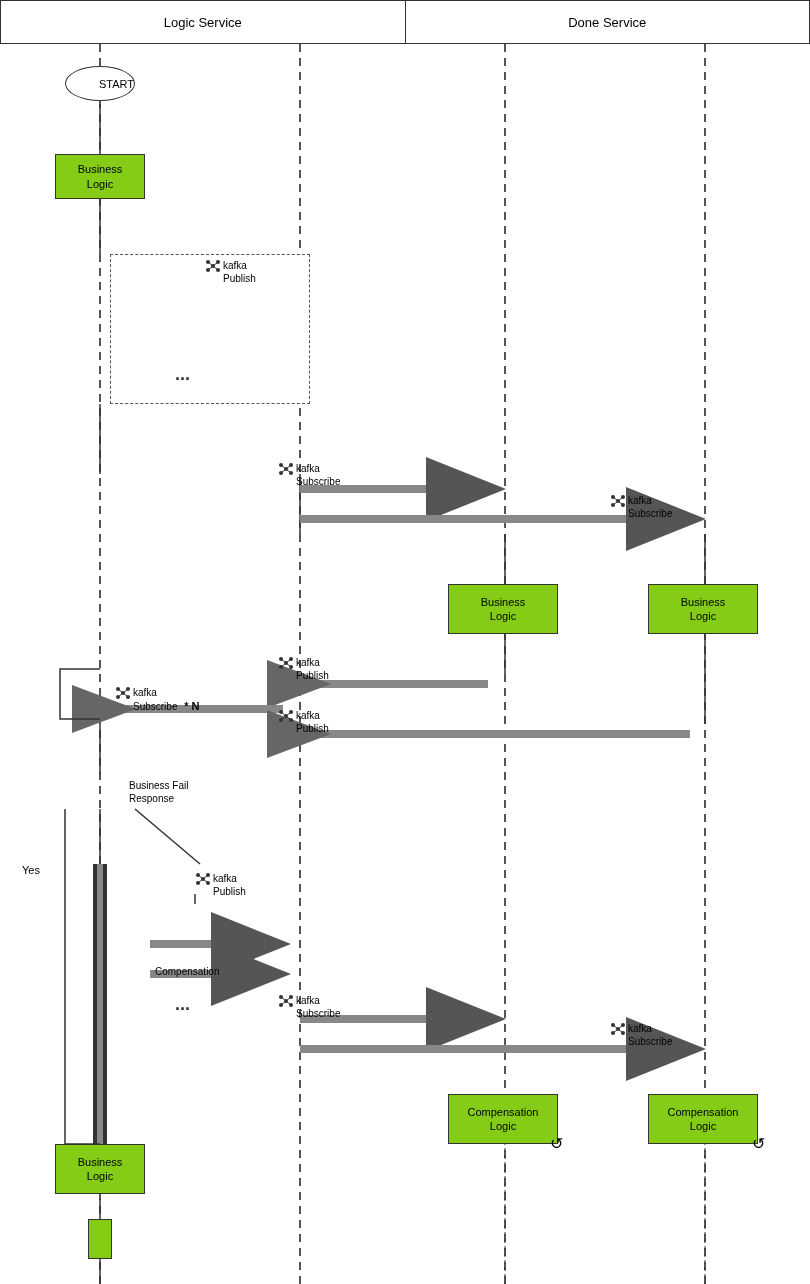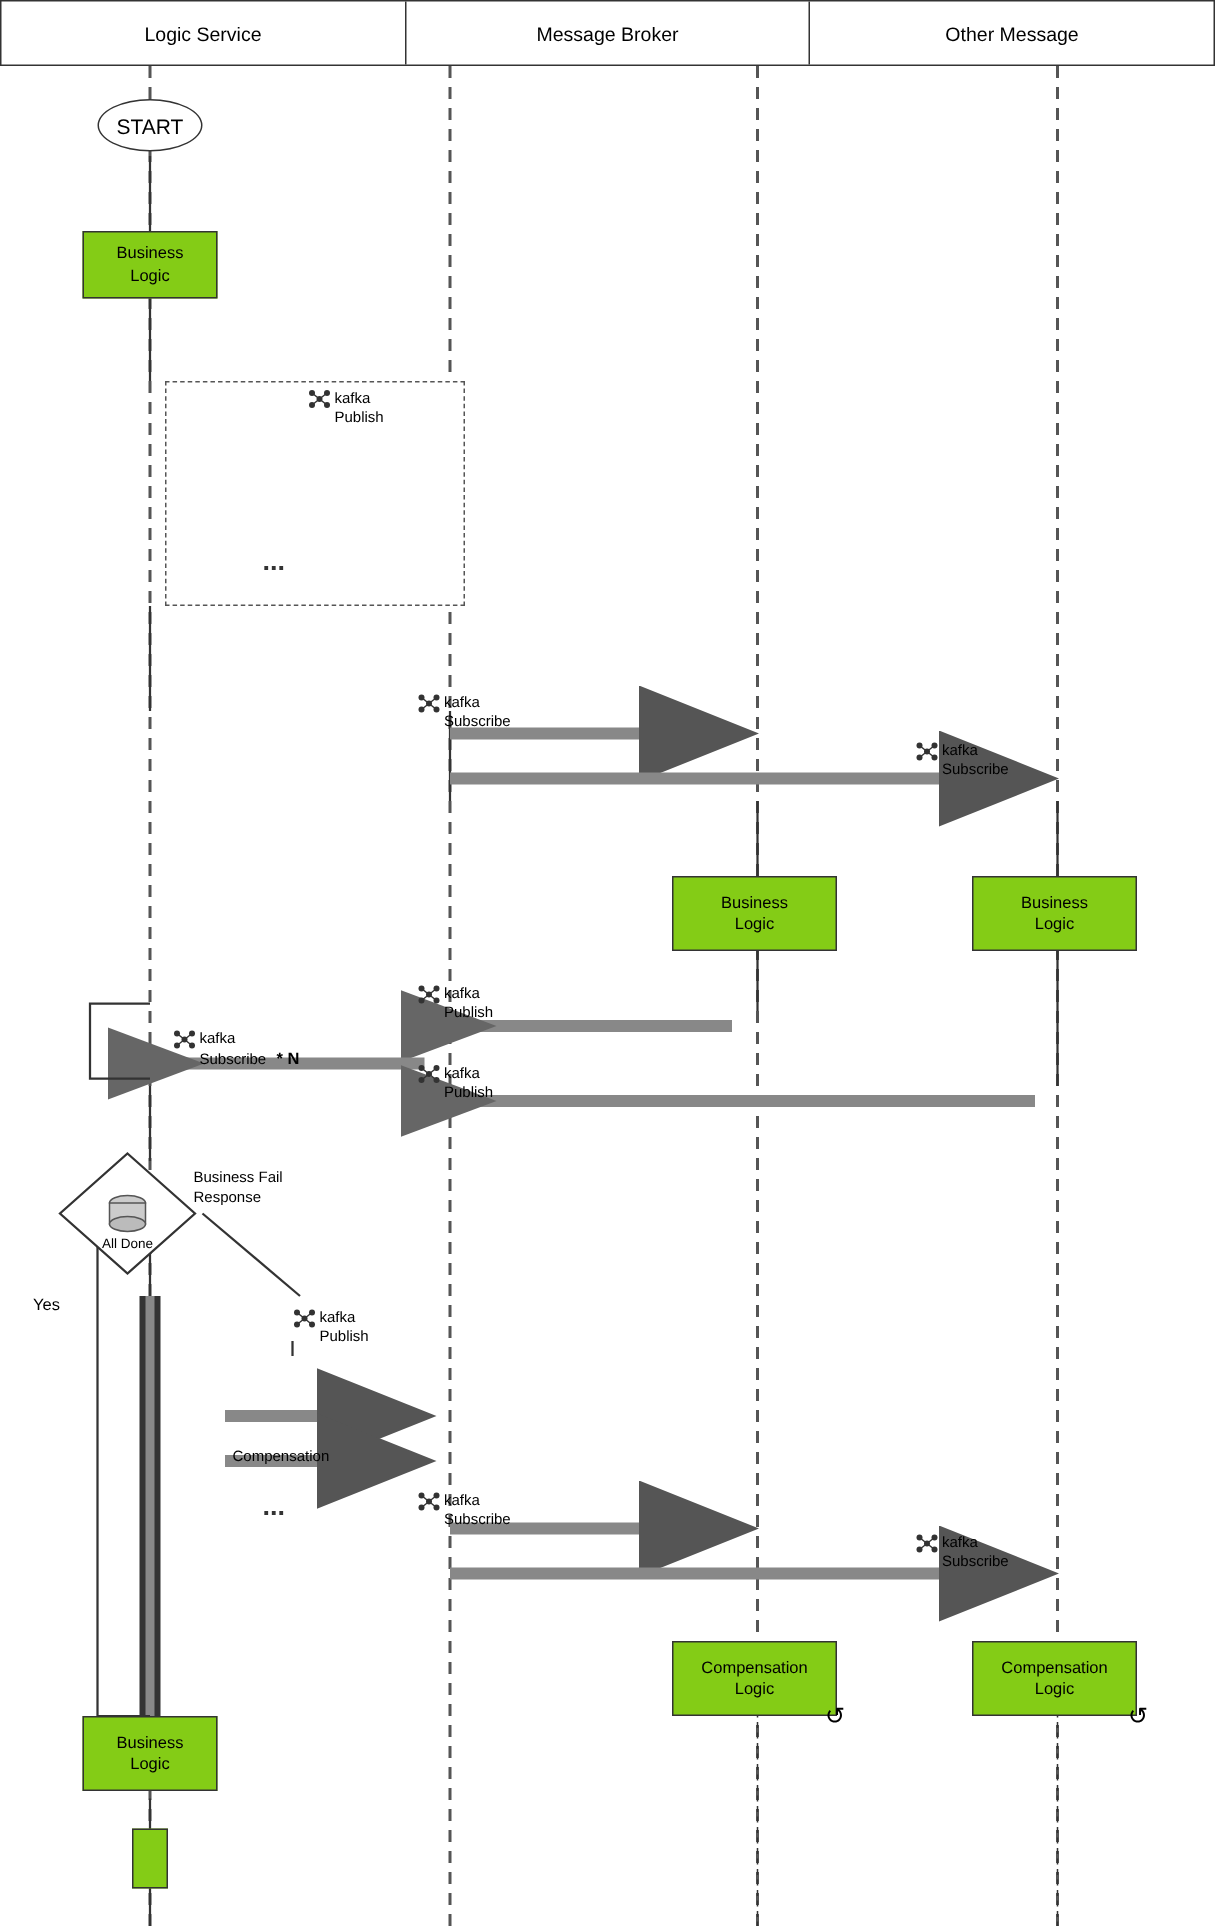--- a/index.html
+++ b/index.html
@@ -45,23 +45,23 @@
     .shape {
       position: absolute;
     }
 
     
     .oval {
       border: 1.5px solid #333;
       border-radius: 50%;
       display: flex;
       align-items: center;
-      justify-content: center;
+      justify-content: flex-end;
       background: #fff;
-      font-size: 14px;
+      font-size: 11px;
     }
 
     
     .rect {
       border: 1.5px solid #333;
       background: #84cc16;
       display: flex;
       align-items: center;
       justify-content: center;
       text-align: center;
@@ -88,24 +88,21 @@
     }
   </style>
 </head>
 <body>
 
 <div class="header">
   <div class="lane-header">
     <span>Logic Service</span>
   </div>
   <div class="lane-header">
-    <span>Message Broker</span>
-  </div>
-  <div class="lane-header">
-    <span>Other Message</span>
+    <span>Done Service</span>
   </div>
 </div>
 
 <div class="diagram">
 
   <svg class="svg-overlay">
 
     <line x1="100" y1="0" x2="100" y2="1240" stroke="#555" stroke-width="2" stroke-dasharray="8,6"></line>
 
     <line x1="300" y1="0" x2="300" y2="1240" stroke="#555" stroke-width="2" stroke-dasharray="8,6"></line>
@@ -281,30 +278,20 @@
       <circle cx="13" cy="3" r="2" fill="#333"></circle>
       <circle cx="3" cy="11" r="2" fill="#333"></circle>
       <circle cx="13" cy="11" r="2" fill="#333"></circle>
       <line x1="8" y1="7" x2="3" y2="3" stroke="#333" stroke-width="1"></line>
       <line x1="8" y1="7" x2="13" y2="3" stroke="#333" stroke-width="1"></line>
       <line x1="8" y1="7" x2="3" y2="11" stroke="#333" stroke-width="1"></line>
       <line x1="8" y1="7" x2="13" y2="11" stroke="#333" stroke-width="1"></line>
     </svg>kafka<br><span style="margin-left:18px">Publish</span>
   </div>
 
-  <div style="position:absolute;left:35px;top:720px;width:100px;height:90px;">
-    <svg width="100" height="90">
-      <polygon points="50,5 95,45 50,85 5,45" fill="white" stroke="#333" stroke-width="1.5"></polygon>
-
-      <ellipse cx="50" cy="38" rx="12" ry="5" fill="#ccc" stroke="#555" stroke-width="1"></ellipse>
-      <rect x="38" y="38" width="24" height="14" fill="#ccc" stroke="#555" stroke-width="1"></rect>
-      <ellipse cx="50" cy="52" rx="12" ry="5" fill="#bbb" stroke="#555" stroke-width="1"></ellipse>
-    </svg>
-    <div style="position:absolute;top:60px;left:0;width:100%;text-align:center;font-size:9px;">All Done</div>
-  </div>
 
   <div style="position:absolute;left:129px;top:735px;font-size:10px;line-height:1.3;">Business Fail<br>Response</div>
 
   <div style="position:absolute;left:22px;top:820px;font-size:11px;">Yes</div>
 
   <div class="kafka-label" style="left:195px;top:828px;">
     <svg width="16" height="14" style="vertical-align:middle;margin-right:2px">
       <circle cx="8" cy="7" r="2" fill="#333"></circle>
       <circle cx="3" cy="3" r="2" fill="#333"></circle>
       <circle cx="13" cy="3" r="2" fill="#333"></circle>

